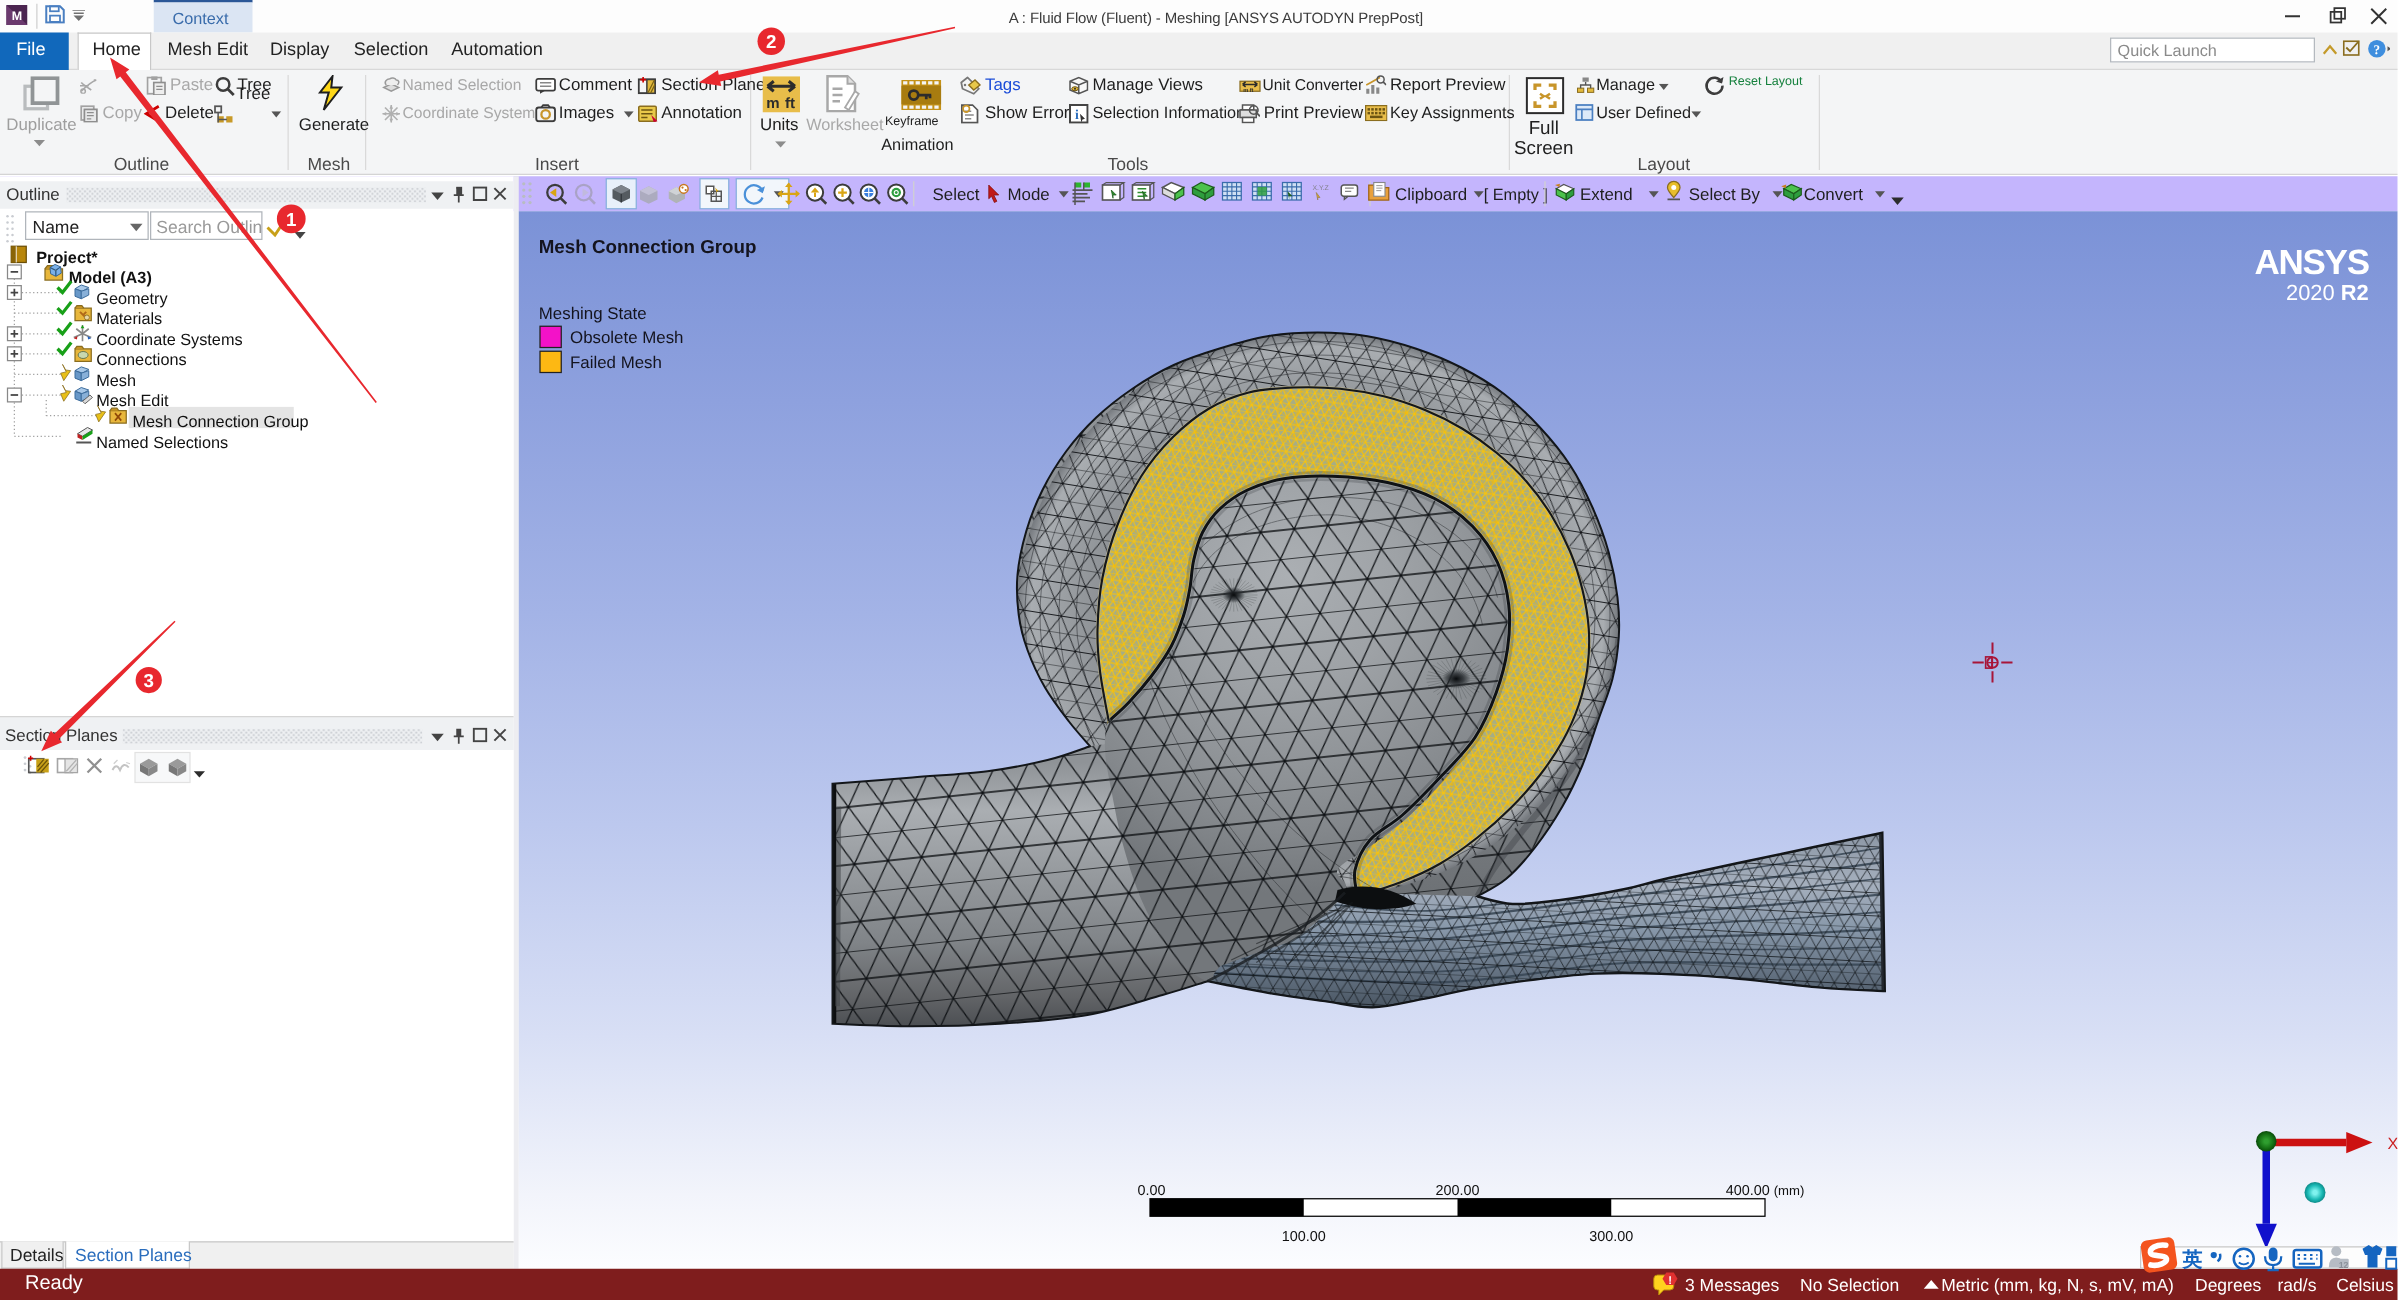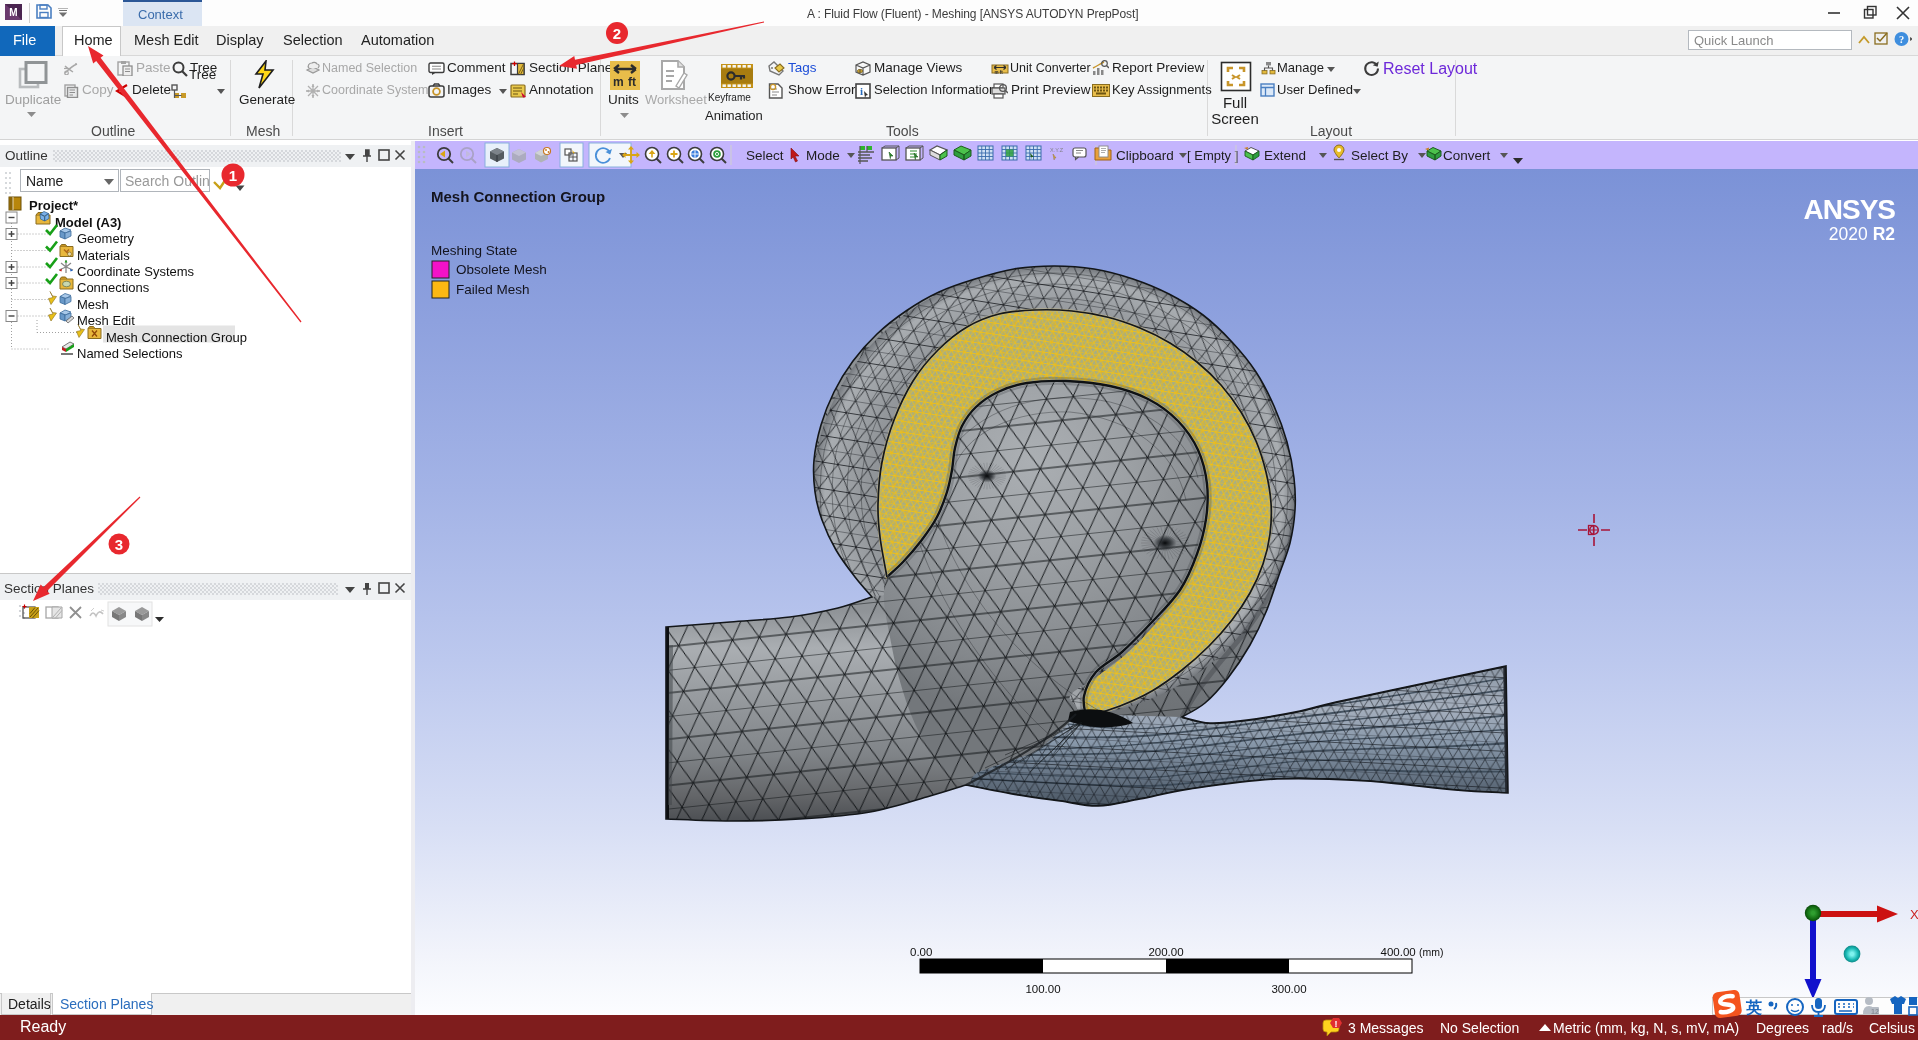--- a/index.html
+++ b/index.html
@@ -315,21 +315,21 @@
       <path d="M1 4.5 H14 M5.5 4.5 V13" stroke="#4a7fc1" stroke-width="1.3"></path>
     </svg>
   <div class="txt" style="left:1277px;top:26px;font-size:13px;color:#1e1e1e;">User Defined</div>
   <svg class="abs" style="left:1353px;top:33px;" width="9" height="6">
       <path d="M0 0 H8 L4 5 Z" fill="#555"></path>
     </svg>
   <svg class="abs" style="left:1363px;top:4px;" width="17" height="17" viewBox="0 0 17 17">
       <path d="M14.2 5.5 A6.4 6.4 0 1 0 15 8.5" fill="none" stroke="#3c3c3c" stroke-width="2"></path>
       <path d="M15.8 1.5 L14.6 6.8 L9.8 5.2 Z" fill="#3c3c3c"></path>
     </svg>
-  <div class="txt" style="left:1383px;top:4px;font-size:16px;color:#6d28d9;">Reset Layout</div>
+  <div class="txt" style="left:1383px;top:4px;font-size:10px;color:#15803d;">Reset Layout</div>
 </div>
 <div class="abs" id="toolbar">
 <svg class="abs" style="left:413px;top:0;" width="1505" height="28" viewBox="0 0 1505 28">
   <g fill="#b8bcc2">
         <circle cx="6" cy="6" r="1.3"></circle>
         <circle cx="11" cy="6" r="1.3"></circle>
         <circle cx="6" cy="11" r="1.3"></circle>
         <circle cx="11" cy="11" r="1.3"></circle>
         <circle cx="6" cy="16" r="1.3"></circle>
         <circle cx="11" cy="16" r="1.3"></circle>

